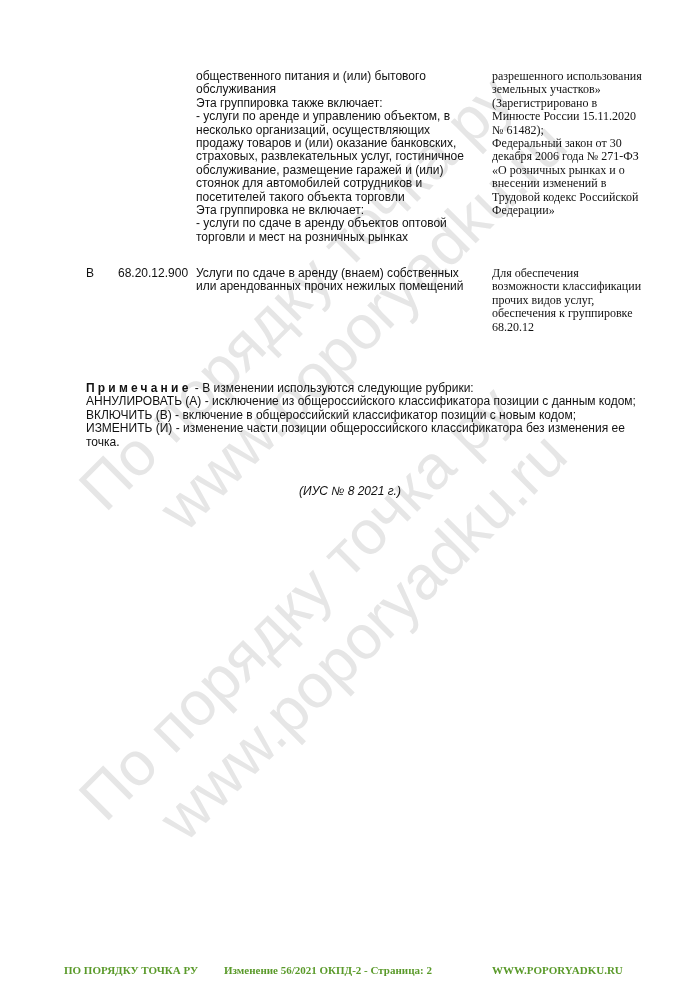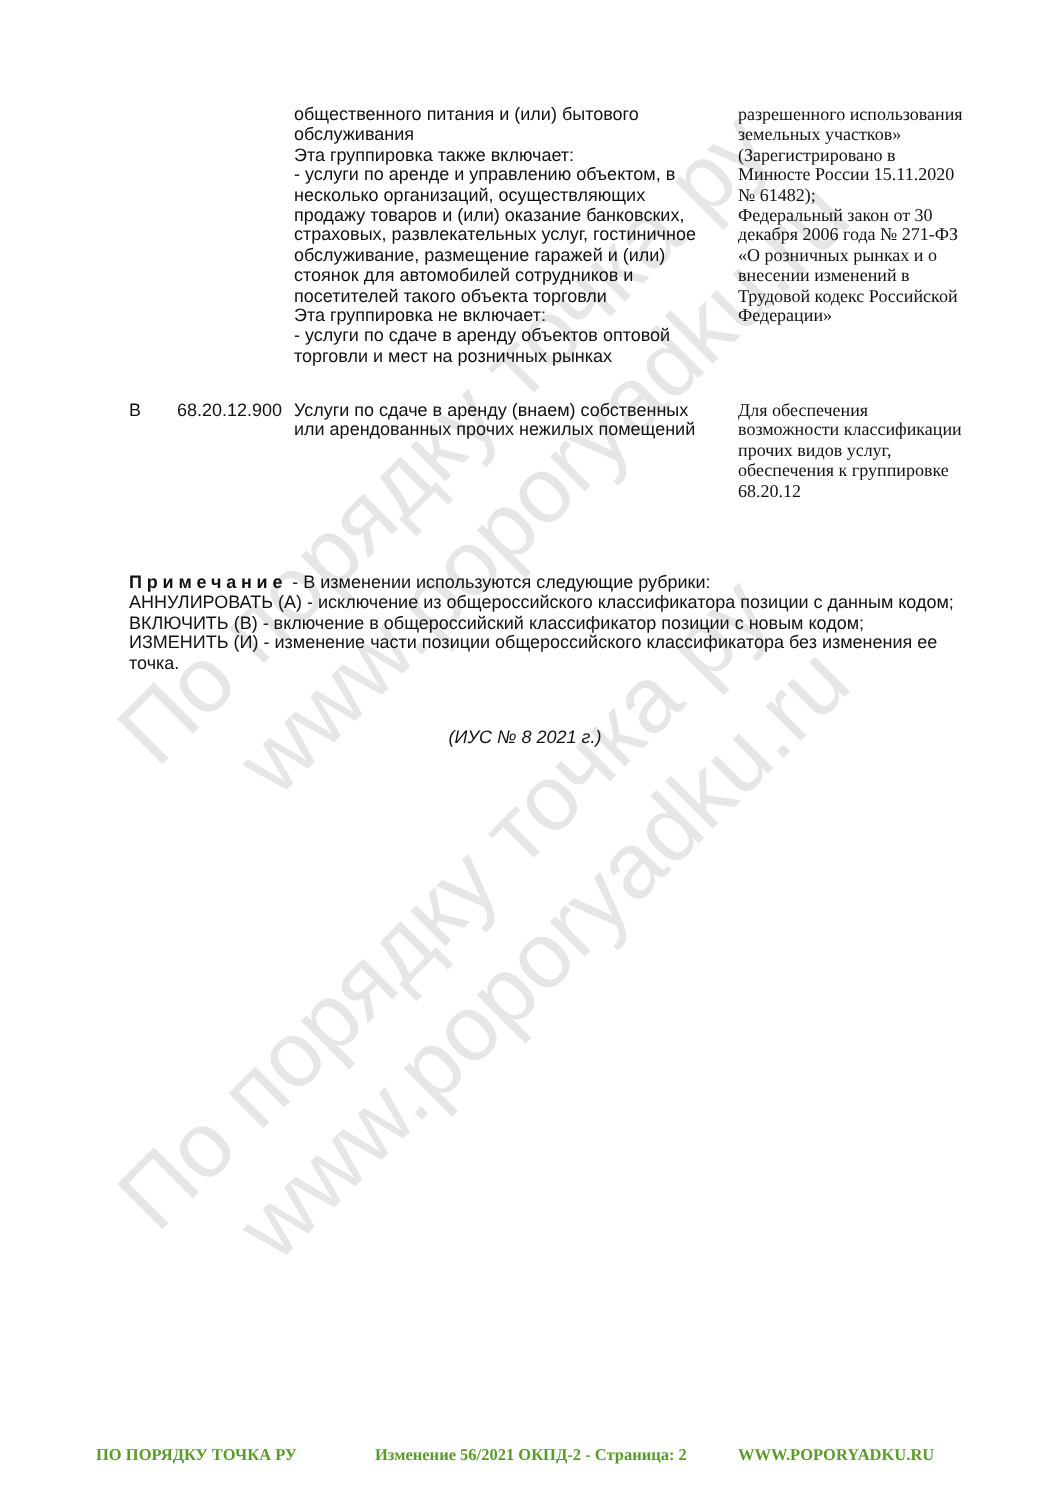--- a/index.html
+++ b/index.html
@@ -92,16 +92,16 @@
     <span class="line">АННУЛИРОВАТЬ (А) - исключение из общероссийского классификатора позиции с данным кодом;</span>
     <span class="line">ВКЛЮЧИТЬ (В) - включение в общероссийский классификатор позиции с новым кодом;</span>
     <span class="line">ИЗМЕНИТЬ (И) - изменение части позиции общероссийского классификатора без изменения ее</span>
     <span class="line">точка.</span>
   </div>
 
   <div class="ius">(ИУС № 8 2021 г.)</div>
 
   <div class="footer">
     <span style="left:64px;">ПО ПОРЯДКУ ТОЧКА РУ</span>
-    <span style="left:250px;">Изменение 56/2021 ОКПД-2 - Страница: 2</span>
+    <span style="left:224px;">Изменение 56/2021 ОКПД-2 - Страница: 2</span>
     <span style="left:492px;">WWW.POPORYADKU.RU</span>
   </div>
 </div>
 
 </body></html>

